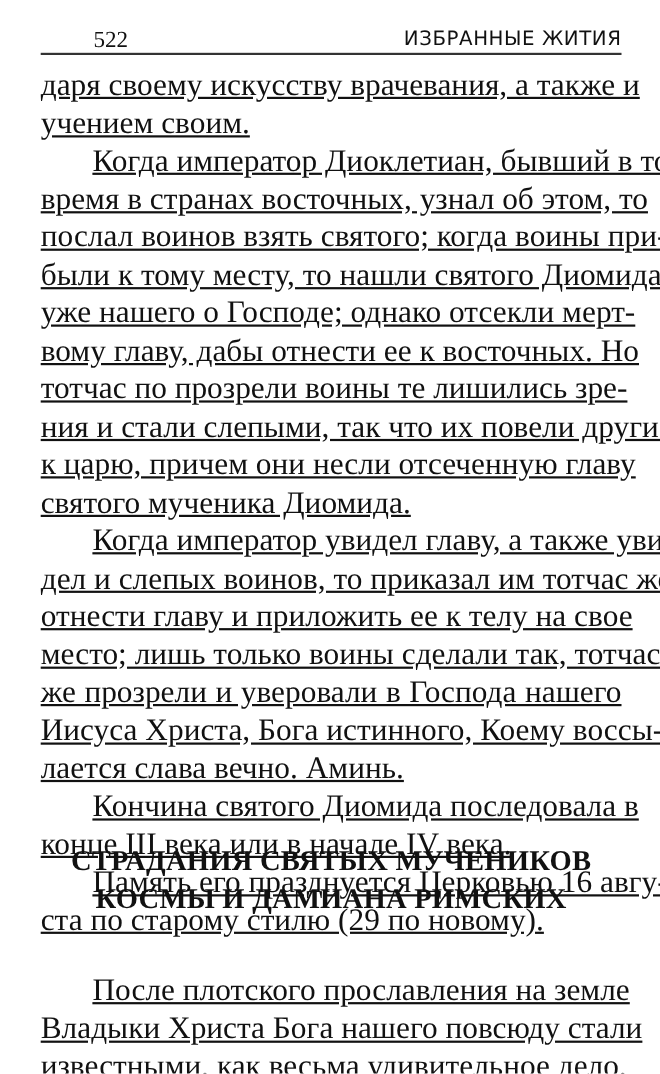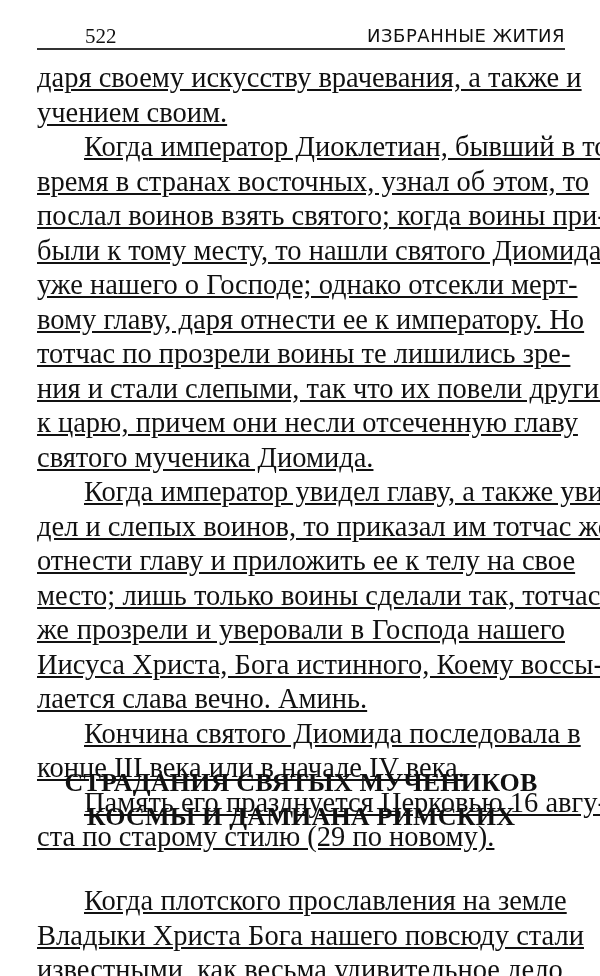--- a/index.html
+++ b/index.html
@@ -45,21 +45,21 @@
     <div class="para">
       <span class="line">даря своему искусству врачевания, а также и</span>
       <span class="line last">учением своим.</span>
     </div>
     <div class="para">
       <span class="line indent">Когда император Диоклетиан, бывший в то</span>
       <span class="line">время в странах восточных, узнал об этом, то</span>
       <span class="line">послал воинов взять святого; когда воины при-</span>
       <span class="line">были к тому месту, то нашли святого Диомида</span>
       <span class="line">уже нашего о Господе; однако отсекли мерт-</span>
-      <span class="line">вому главу, даря отнести ее к императору. Но</span>
+      <span class="line">вому главу, дабы отнести ее к восточных. Но</span>
       <span class="line">тотчас по прозрели воины те лишились зре-</span>
       <span class="line">ния и стали слепыми, так что их повели другие</span>
       <span class="line">к царю, причем они несли отсеченную главу</span>
       <span class="line last">святого мученика Диомида.</span>
     </div>
     <div class="para">
       <span class="line indent">Когда император увидел главу, а также уви-</span>
       <span class="line">дел и слепых воинов, то приказал им тотчас же</span>
       <span class="line">отнести главу и приложить ее к телу на свое</span>
       <span class="line">место; лишь только воины сделали так, тотчас</span>
@@ -77,18 +77,18 @@
     </div>
   </div>
 
   <div class="heading">
     <span>СТРАДАНИЯ СВЯТЫХ МУЧЕНИКОВ</span>
     <span>КОСМЫ И ДАМИАНА РИМСКИХ</span>
   </div>
 
   <div class="body-text-2">
     <div class="para">
-      <span class="line indent">Когда плотского прославления на земле</span>
+      <span class="line indent">После плотского прославления на земле</span>
       <span class="line">Владыки Христа Бога нашего повсюду стали</span>
       <span class="line">известными, как весьма удивительное дело,</span>
     </div>
   </div>
 </div>
 
 </body></html>

